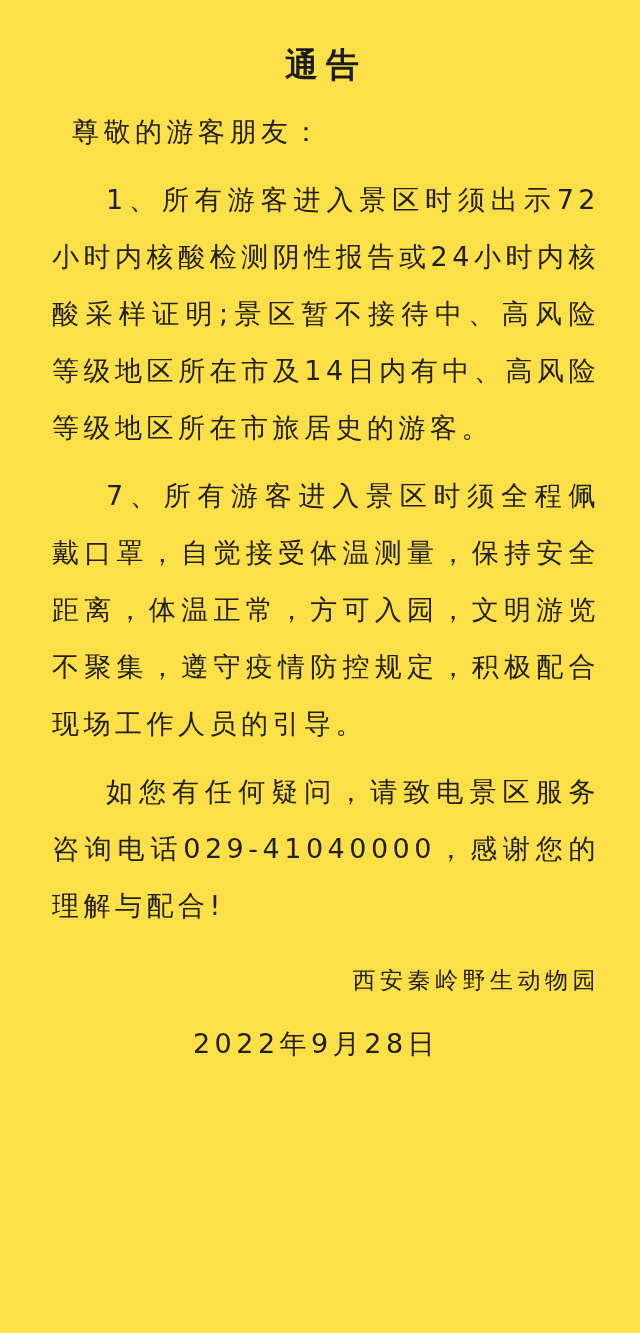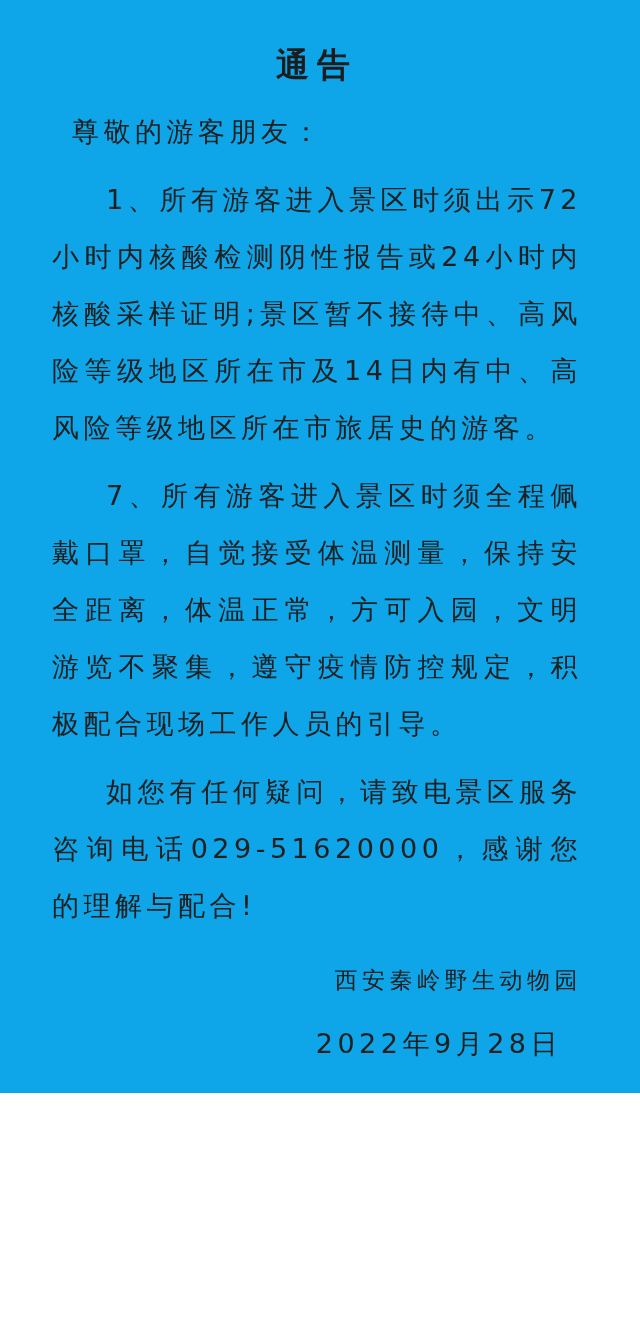--- a/index.html
+++ b/index.html
@@ -11,23 +11,23 @@
 
   body {
     height: 1333px;
     overflow: hidden;
     font-family: "DejaVu Sans", sans-serif;
     color: #1f1f1f;
   }
 
   .page {
     width: 640px;
-    height: 1093px;
-    background: #0ea5e9;
-    padding: 40px 58px 0 52px;
+    height: 1333px;
+    background: #fde047;
+    padding: 40px 40px 0 52px;
   }
 
   .title {
     text-align: center;
     font-size: 33px;
     font-weight: 700;
     letter-spacing: 8px;
     line-height: 50px;
     margin-bottom: 13px;
     color: #1c1c1c;
@@ -57,21 +57,21 @@
   }
 
   .sign-name {
     text-align: right;
     font-size: 23px;
     line-height: 57px;
     letter-spacing: 4.5px;
   }
 
   .sign-date {
-    text-align: right;
+    text-align: center;
     font-size: 27px;
     line-height: 57px;
     letter-spacing: 4.5px;
     padding-right: 20px;
     margin-top: 6px;
   }
 </style>
 </head>
 <body>
 
@@ -81,21 +81,21 @@
 
   <div class="body-text">
 
     <p class="salutation">尊敬的游客朋友：</p>
 
 
     <p class="para">1、所有游客进入景区时须出示72小时内核酸检测阴性报告或24小时内核酸采样证明;景区暂不接待中、高风险等级地区所在市及14日内有中、高风险等级地区所在市旅居史的游客。</p>
 
     <p class="para">7、所有游客进入景区时须全程佩戴口罩，自觉接受体温测量，保持安全距离，体温正常，方可入园，文明游览不聚集，遵守疫情防控规定，积极配合现场工作人员的引导。</p>
 
-    <p class="para">如您有任何疑问，请致电景区服务咨询电话029-51620000，感谢您的理解与配合!</p>
+    <p class="para">如您有任何疑问，请致电景区服务咨询电话029-41040000，感谢您的理解与配合!</p>
 
     <div class="sign-block">
       <div class="sign-name">西安秦岭野生动物园</div>
       <div class="sign-date">2022年9月28日</div>
     </div>
 
   </div>
 
 </div>
 

